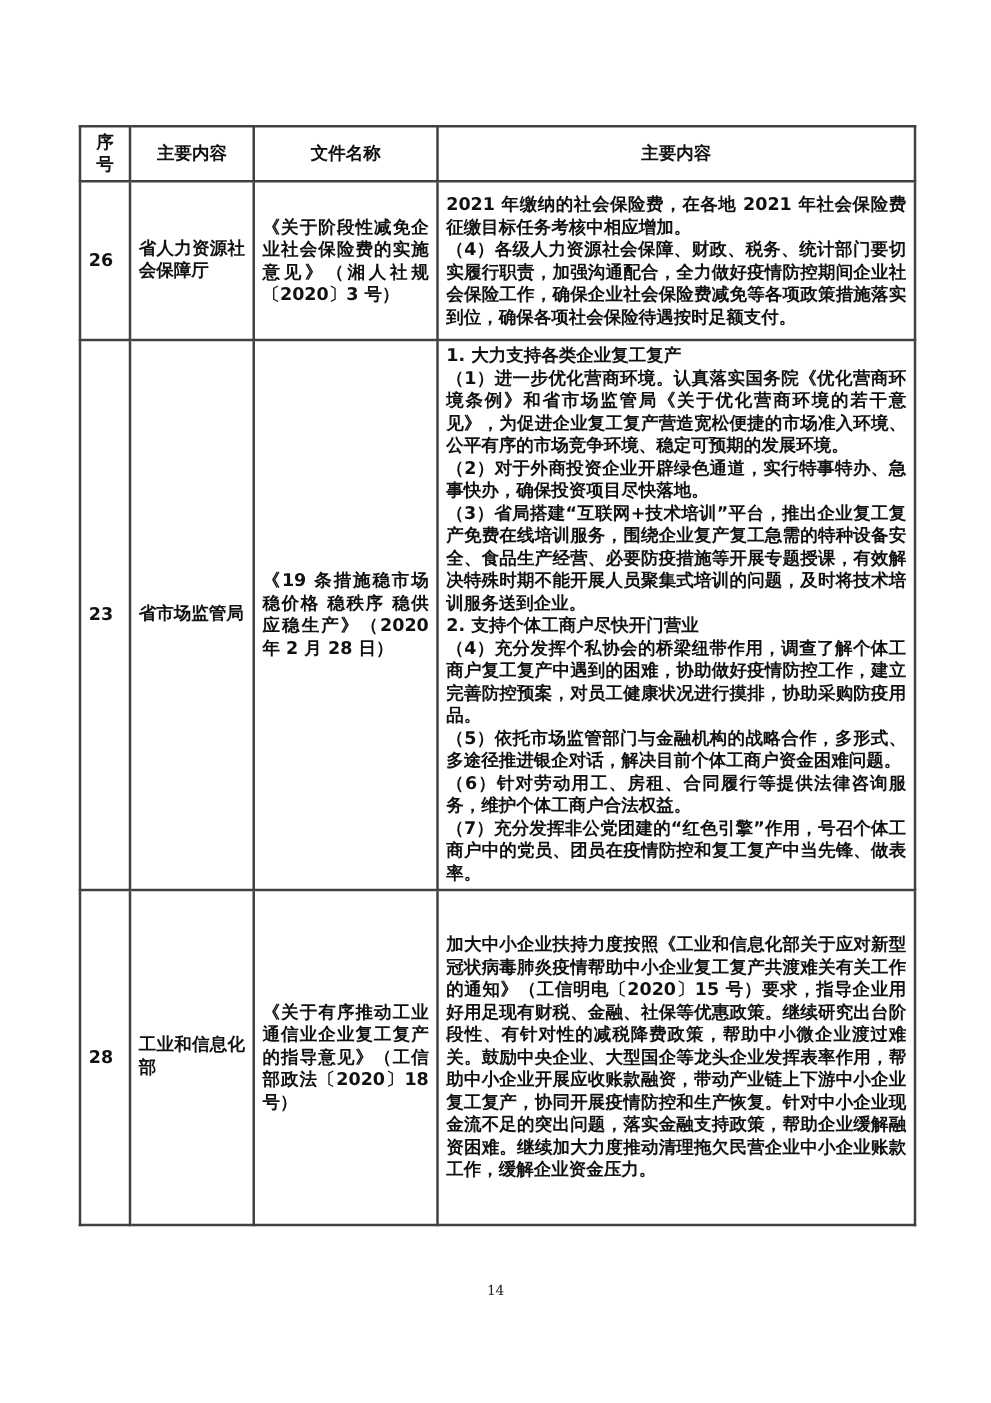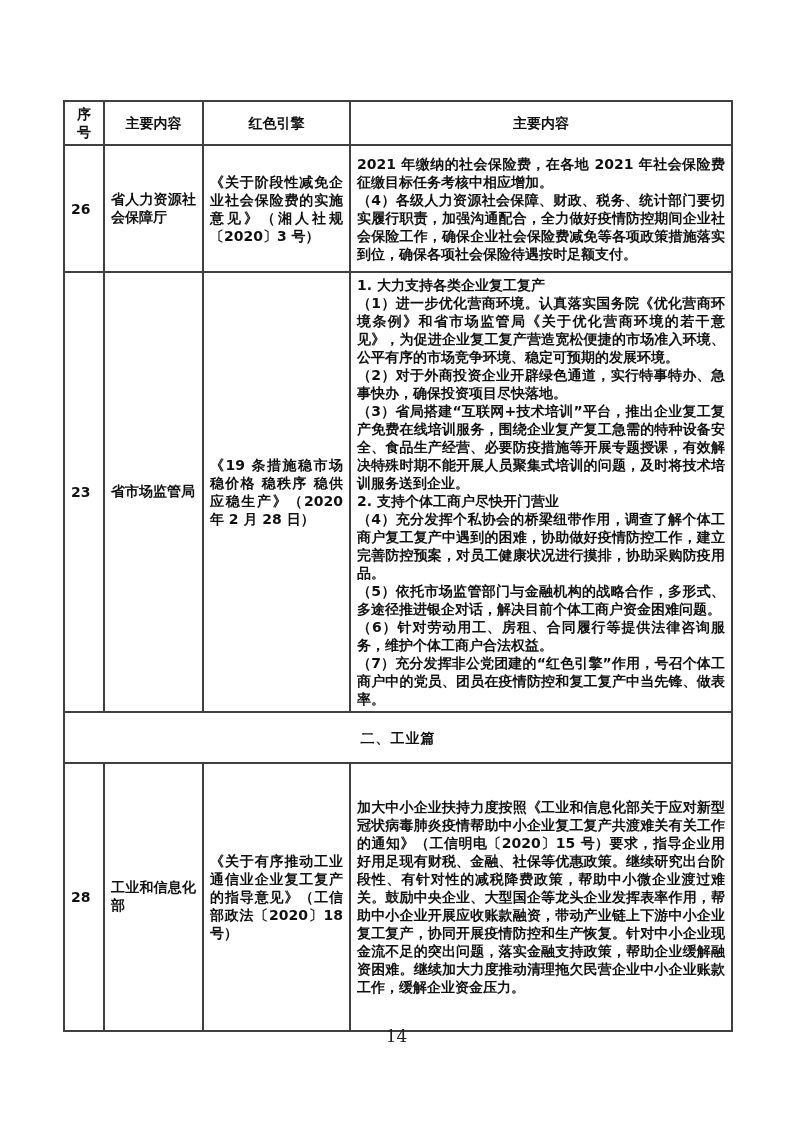--- a/index.html
+++ b/index.html
@@ -66,21 +66,21 @@
     font-weight: bold;
     font-size: 17px;
     letter-spacing: 1px;
   }
   .page-num {
     position: absolute;
     top: 1026px;
     left: 0;
     width: 100%;
     text-align: center;
-    font-size: 17px;
+    font-size: 11px;
     color: #222222;
     font-family: "DejaVu Serif", "Liberation Serif", serif;
   }
 </style>
 </head>
 <body>
 
 <div class="page">
 
   <table class="doc-table">
@@ -88,21 +88,21 @@
       <col style="width:40px">
       <col style="width:99px">
       <col style="width:147px">
       <col style="width:382px">
     </colgroup>
     <tbody>
       <tr class="row-header">
         <td class="th">序
 号</td>
         <td class="th">主要内容</td>
-        <td class="th">红色引擎</td>
+        <td class="th">文件名称</td>
         <td class="th">主要内容</td>
       </tr>
 
       <tr class="row-26">
         <td class="cell-num">26</td>
         <td class="cell-agency">省人力资源社会保障厅</td>
         <td class="cell-file">《关于阶段性减免企业社会保险费的实施意见》（湘人社规〔2020〕3 号）</td>
         <td class="cell-content">2021 年缴纳的社会保险费，在各地 2021 年社会保险费征缴目标任务考核中相应增加。
 （4）各级人力资源社会保障、财政、税务、统计部门要切实履行职责，加强沟通配合，全力做好疫情防控期间企业社会保险工作，确保企业社会保险费减免等各项政策措施落实到位，确保各项社会保险待遇按时足额支付。</td>
       </tr>
@@ -115,23 +115,20 @@
 （1）进一步优化营商环境。认真落实国务院《优化营商环境条例》和省市场监管局《关于优化营商环境的若干意见》，为促进企业复工复产营造宽松便捷的市场准入环境、公平有序的市场竞争环境、稳定可预期的发展环境。
 （2）对于外商投资企业开辟绿色通道，实行特事特办、急事快办，确保投资项目尽快落地。
 （3）省局搭建“互联网+技术培训”平台，推出企业复工复产免费在线培训服务，围绕企业复产复工急需的特种设备安全、食品生产经营、必要防疫措施等开展专题授课，有效解决特殊时期不能开展人员聚集式培训的问题，及时将技术培训服务送到企业。
 2. 支持个体工商户尽快开门营业
 （4）充分发挥个私协会的桥梁纽带作用，调查了解个体工商户复工复产中遇到的困难，协助做好疫情防控工作，建立完善防控预案，对员工健康状况进行摸排，协助采购防疫用品。
 （5）依托市场监管部门与金融机构的战略合作，多形式、多途径推进银企对话，解决目前个体工商户资金困难问题。
 （6）针对劳动用工、房租、合同履行等提供法律咨询服务，维护个体工商户合法权益。
 （7）充分发挥非公党团建的“红色引擎”作用，号召个体工商户中的党员、团员在疫情防控和复工复产中当先锋、做表率。</td>
       </tr>
 
-      <tr class="row-section">
-        <td class="cell-section" colspan="4">二、工业篇</td>
-      </tr>
 
       <tr class="row-28">
         <td class="cell-num">28</td>
         <td class="cell-agency">工业和信息化部</td>
         <td class="cell-file">《关于有序推动工业通信业企业复工复产的指导意见》（工信部政法〔2020〕18 号）</td>
         <td class="cell-content">加大中小企业扶持力度按照《工业和信息化部关于应对新型冠状病毒肺炎疫情帮助中小企业复工复产共渡难关有关工作的通知》（工信明电〔2020〕15 号）要求，指导企业用好用足现有财税、金融、社保等优惠政策。继续研究出台阶段性、有针对性的减税降费政策，帮助中小微企业渡过难关。鼓励中央企业、大型国企等龙头企业发挥表率作用，帮助中小企业开展应收账款融资，带动产业链上下游中小企业复工复产，协同开展疫情防控和生产恢复。针对中小企业现金流不足的突出问题，落实金融支持政策，帮助企业缓解融资困难。继续加大力度推动清理拖欠民营企业中小企业账款工作，缓解企业资金压力。</td>
       </tr>
     </tbody>
   </table>
 

